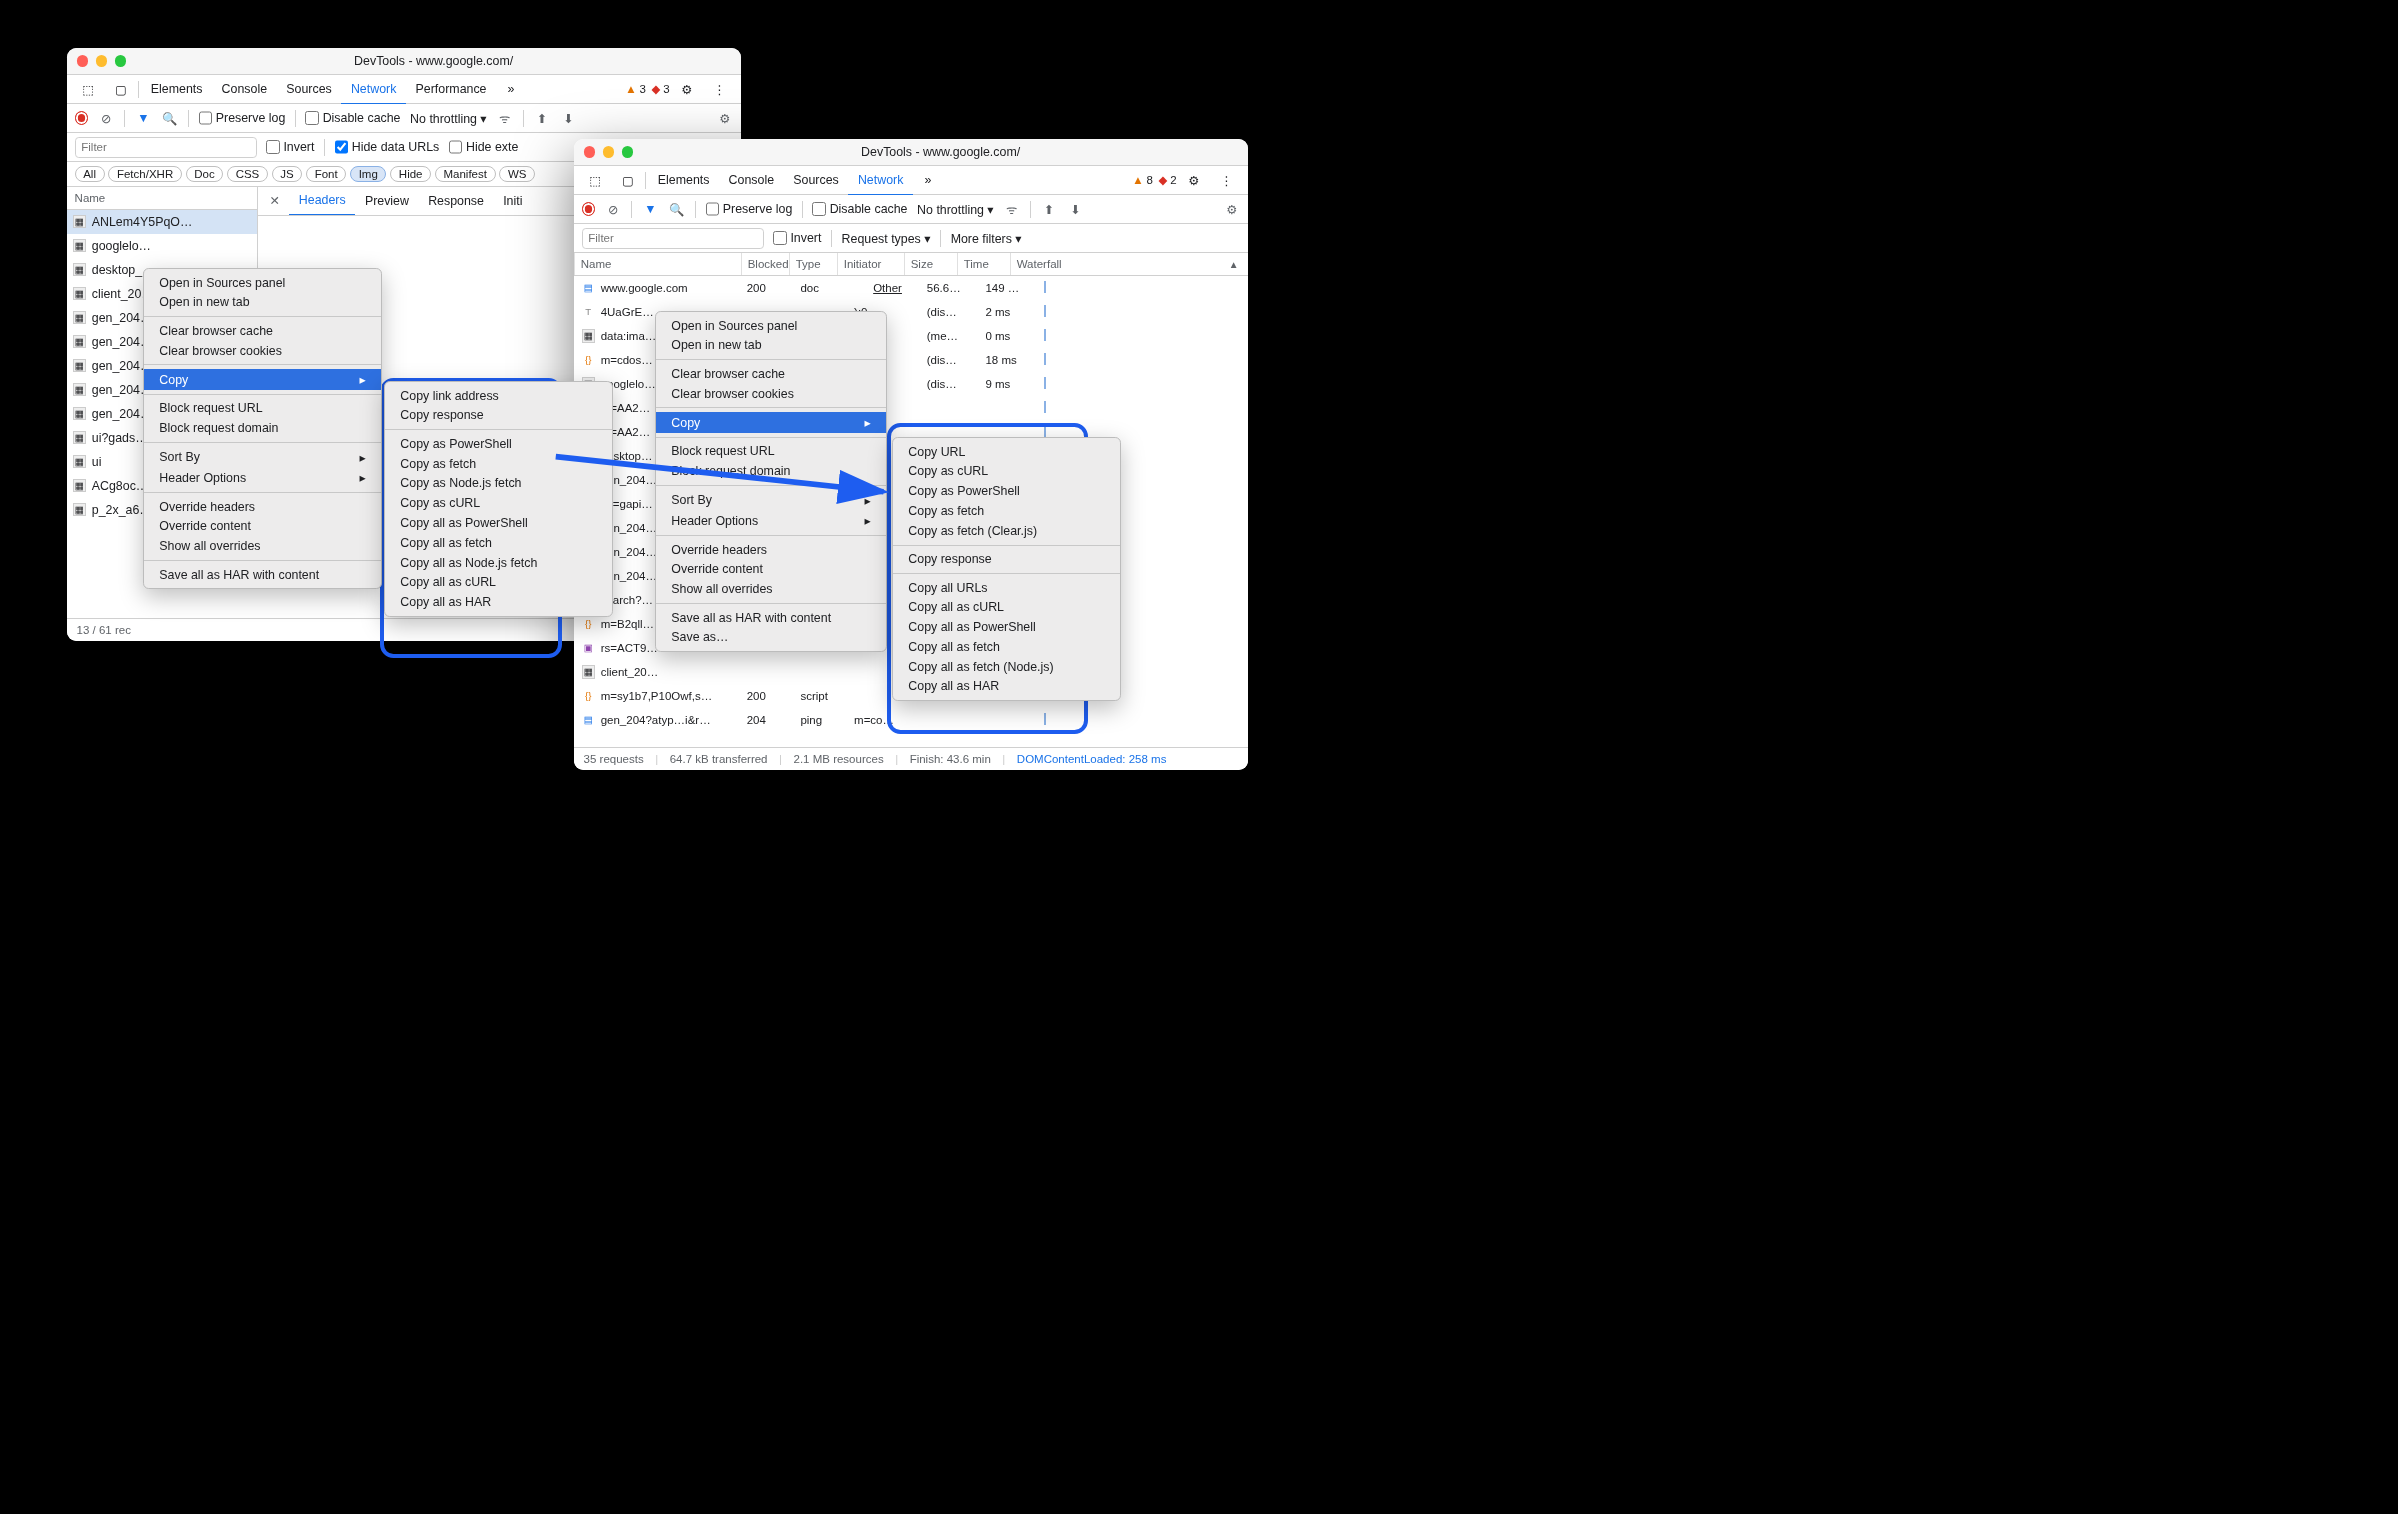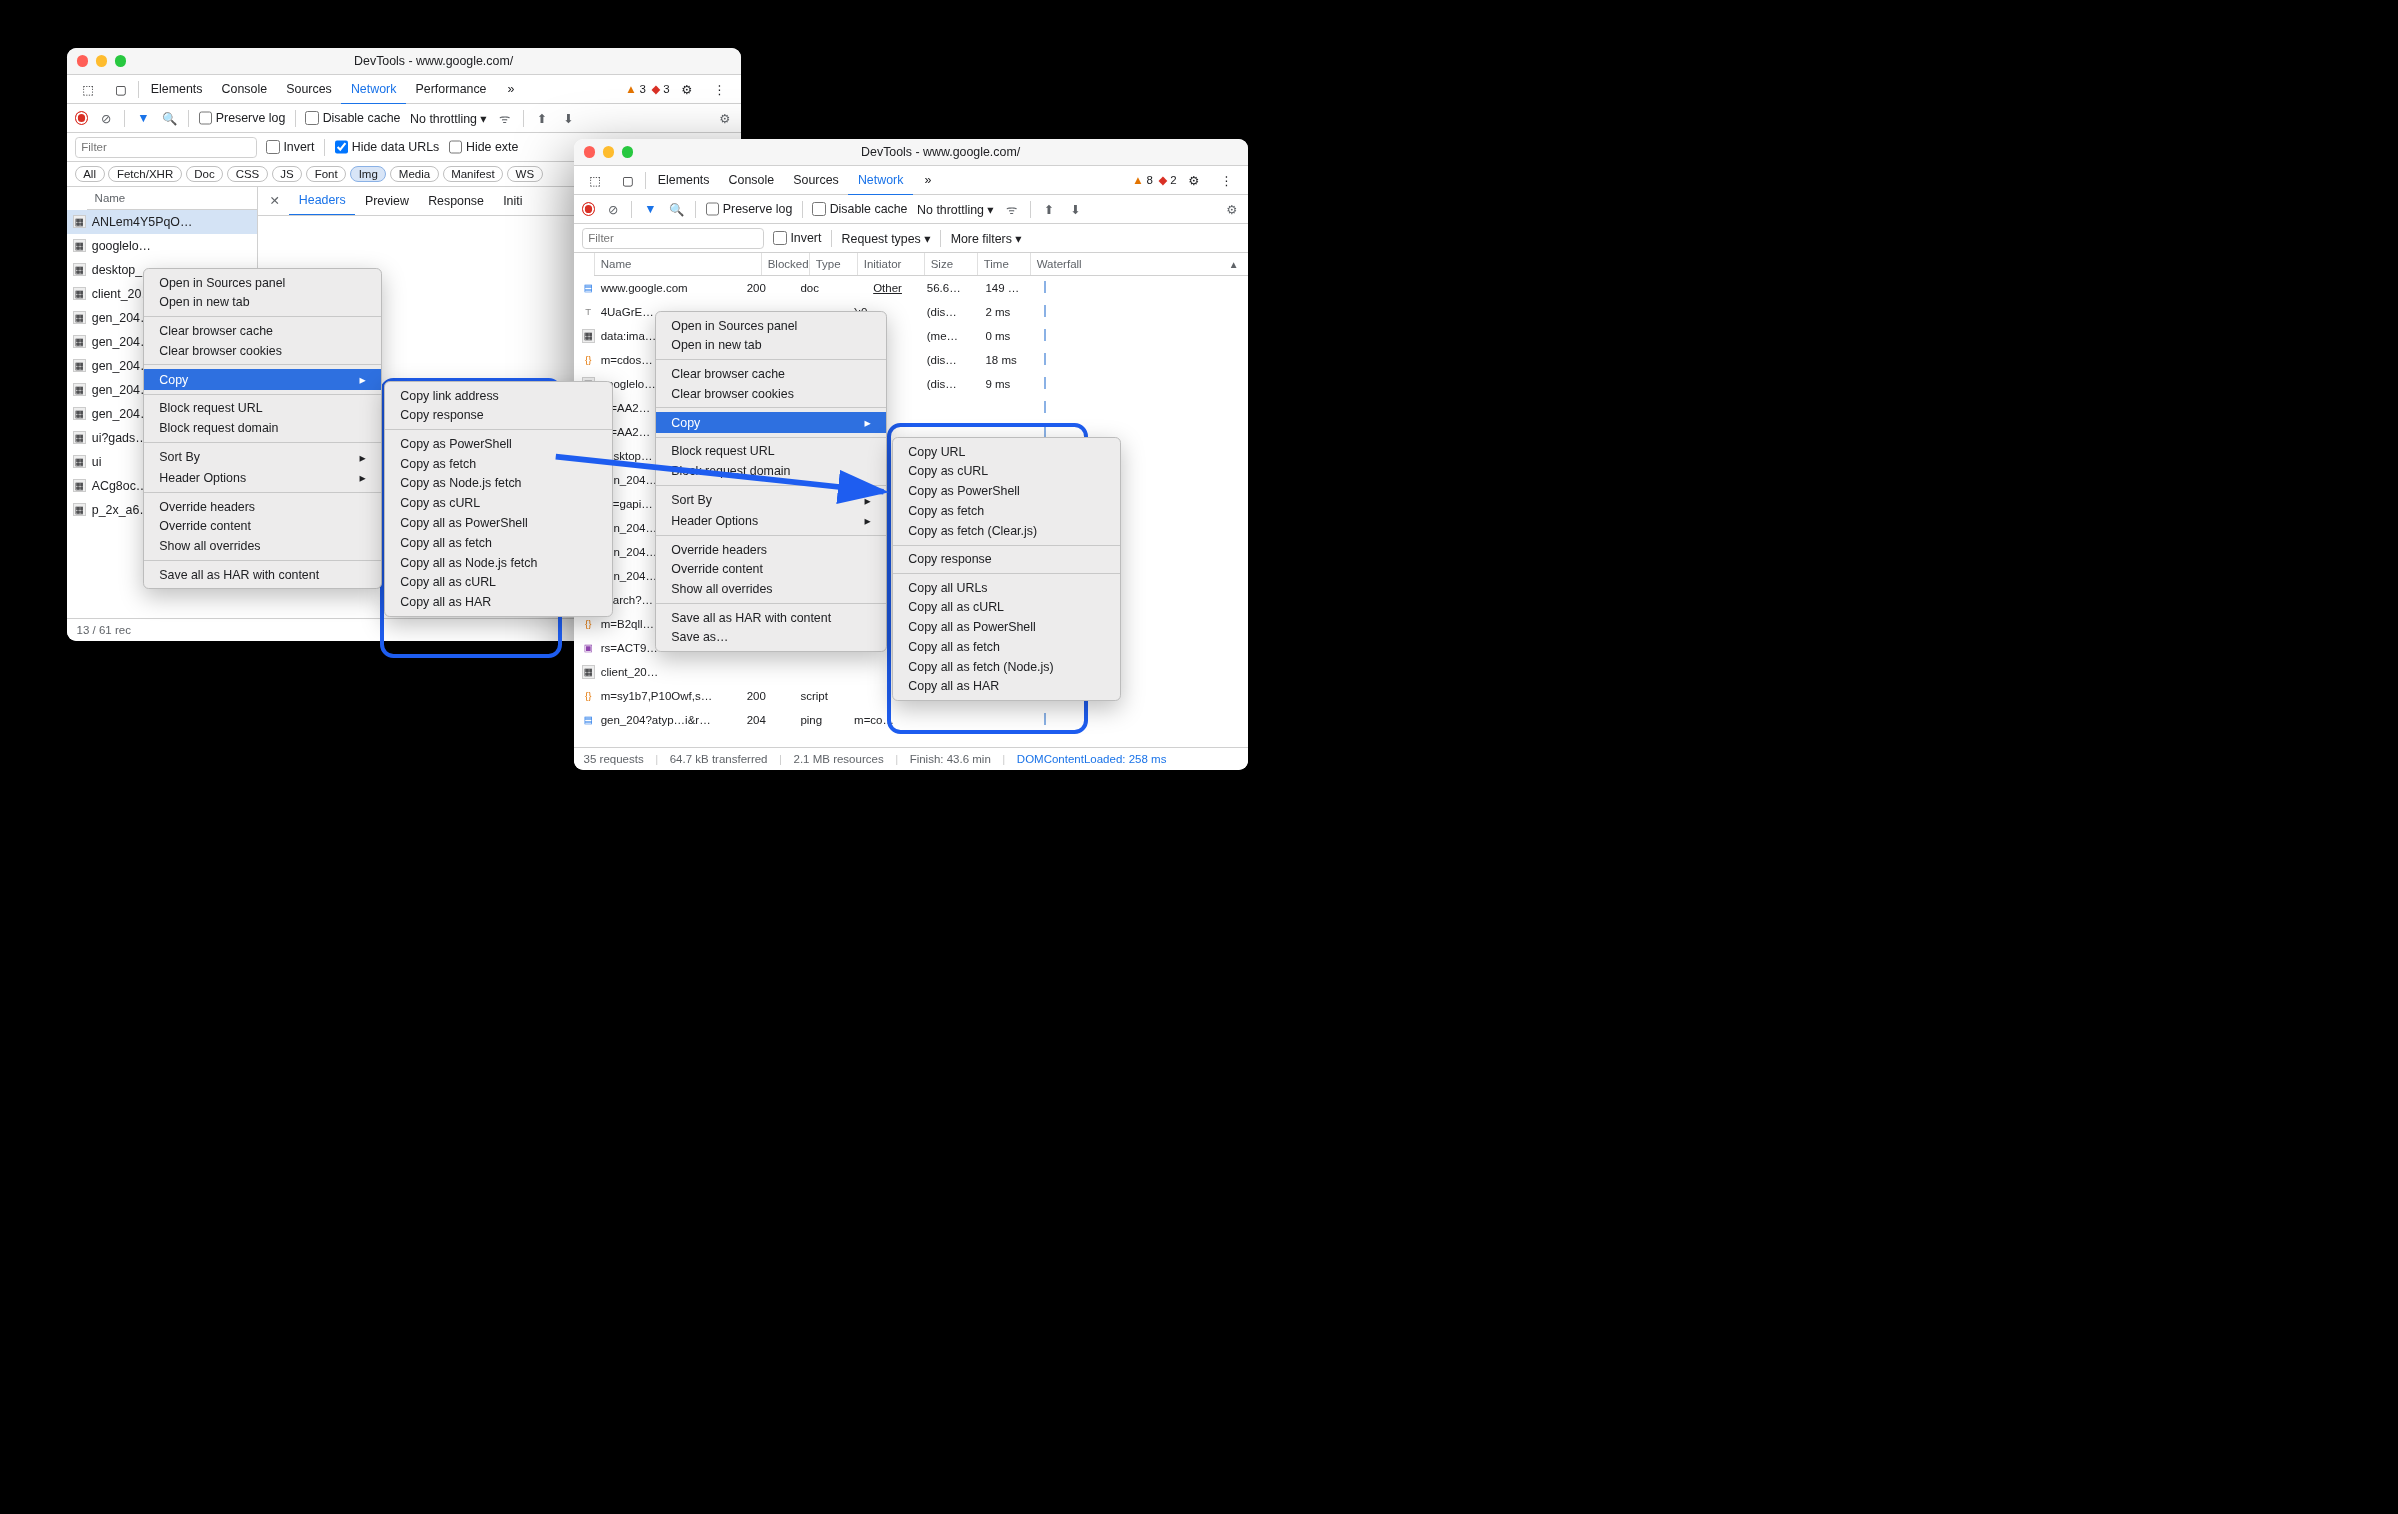--- a/index.html
+++ b/index.html
@@ -79,21 +79,21 @@
 }
 .filterinput {
   border: 1px solid #d0d0d0; border-radius: 3.8px; height: 21px; padding: 0 5.7px; width: 182px; font-size: 11.5px;
 }
 .chipbar { display: flex; gap: 3.8px; padding: 3.8px 7.6px; flex-wrap: wrap; border-bottom: 1px solid #d0d0d0;}
 .chip {
   border: 1px solid #c0c0c0; border-radius: 9.6px; padding: 1px 7.6px; font-size: 11.5px; background: #fff;
 }
 .chip.sel { background: #d8e5f7; border-color: #8ab1e5; }
 .chkrow { display: flex; gap: 17px; padding: 3.8px 7.6px; border-bottom: 1px solid #e0e0e0; }
-.cols { display: flex; height: 23px; border-bottom: 1px solid #d0d0d0; align-items:center; font-size:11.5px; color:#5f6368;margin-left:20px;}
+.cols { display: flex; height: 23px; border-bottom: 1px solid #d0d0d0; align-items:center; font-size:11.5px; color:#5f6368;}
 .namecol { width: 191px; padding-left: 7.6px; }
 .win2 .cols .c { padding: 0 5.7px; border-left: 1px solid #e0e0e0; height:100%;display:flex;align-items:center;}
 .c-name{width:167px;padding-left:7.6px;} .c-status{width:48px;} .c-type{width:48px;} .c-init{width:67px;} .c-size{width:53px;} .c-time{width:53px;} .c-wf{flex:1;}
 .reqlist { font-size: 12.4px; }
 .reqrow { display:flex; align-items:center; height: 24px; padding: 0 5.7px; gap: 5.7px; }
 .reqrow.sel { background: #d4e3f5; }
 .fileicon { width: 13.4px; height: 13.4px; display:inline-flex;align-items:center;justify-content:center;font-size:9.6px; }
 .fi-img { background:#eee; border:1px solid #ccc; }
 .fi-doc { color:#1a73e8; }
 .fi-js { color:#e37400; }
@@ -208,21 +208,21 @@
   </div>
 
   <div class="chipbar" id="w1chips">
       <span class="chip">All</span>
       <span class="chip">Fetch/XHR</span>
       <span class="chip">Doc</span>
       <span class="chip">CSS</span>
       <span class="chip">JS</span>
       <span class="chip">Font</span>
       <span class="chip sel">Img</span>
-      <span class="chip">Media</span>
+      <span class="chip">Hide</span>
       <span class="chip">Manifest</span>
       <span class="chip">WS</span>
     </div>
 
 
   <div style="display:flex;">
     <div style="width:191px; border-right:1px solid #d0d0d0;">
       <div class="cols">
           <div class="namecol">Name</div>
         </div>

